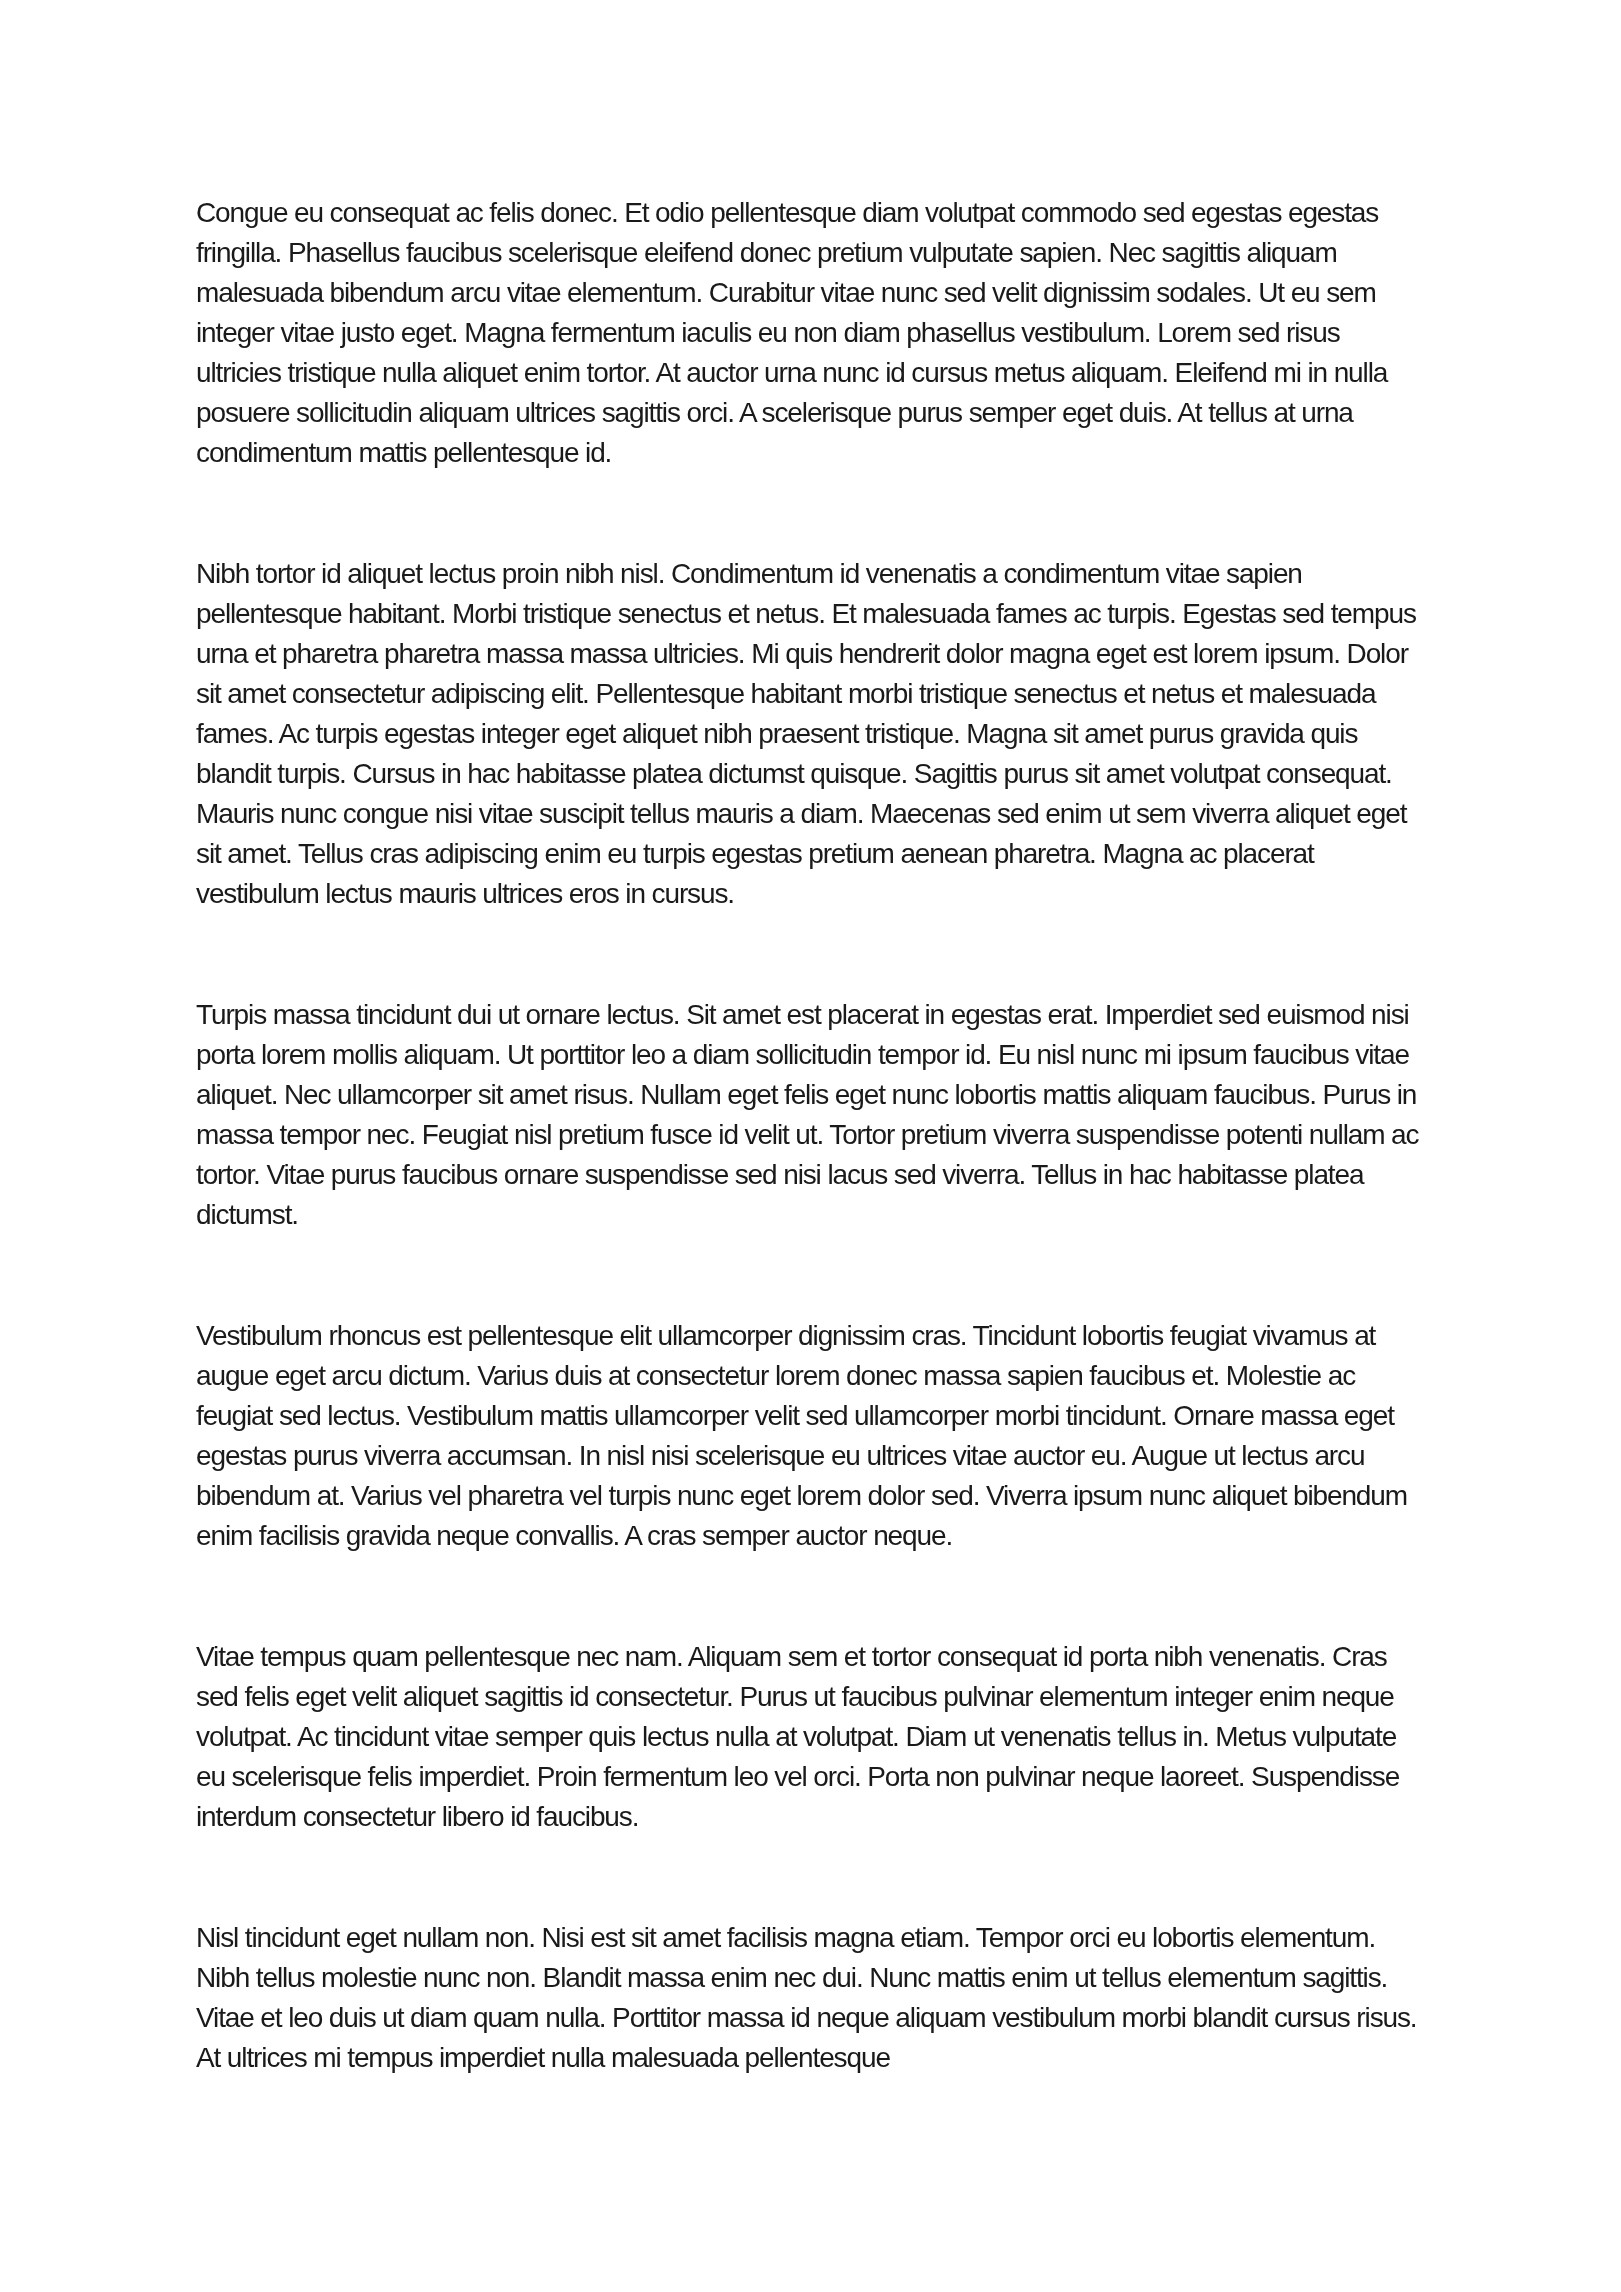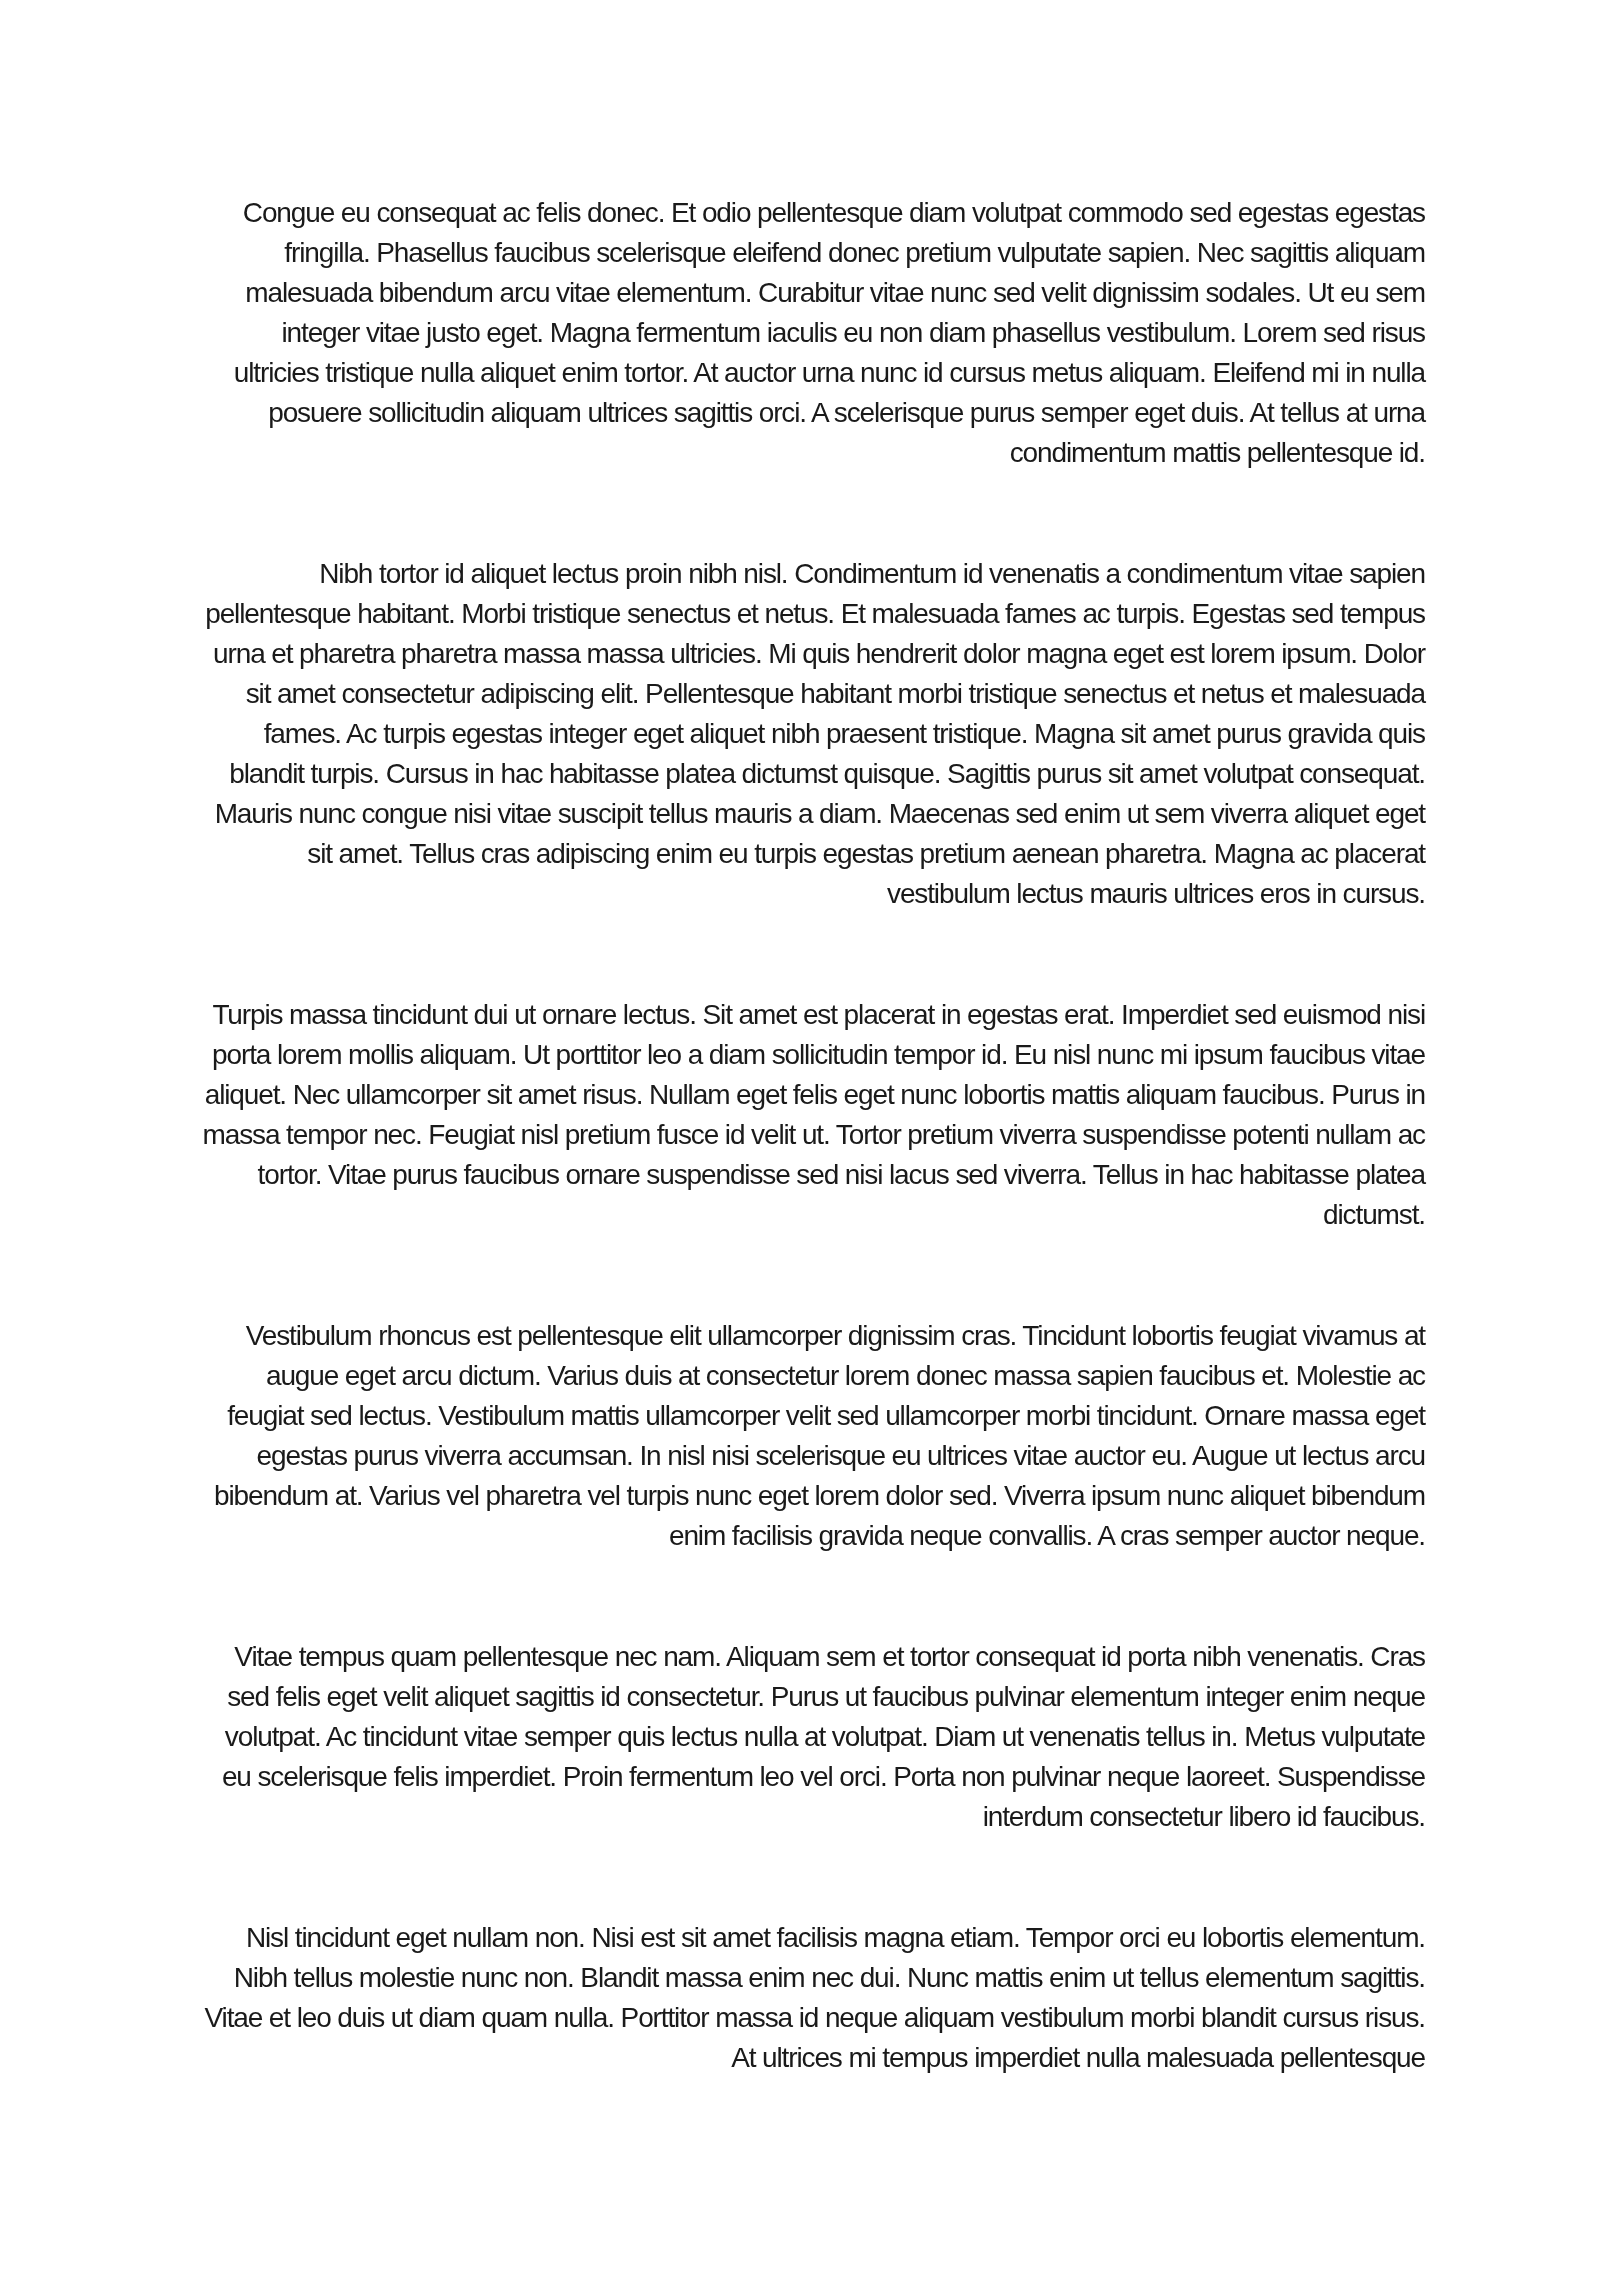--- a/index.html
+++ b/index.html
@@ -16,21 +16,21 @@
     box-sizing: border-box;
     padding: 193px 196px 0 196px;
     font-family: "Liberation Sans", "DejaVu Sans", sans-serif;
     font-size: 28px;
     letter-spacing: -0.04em;
     line-height: 40px;
     color: #1a1a1a;
   }
   .para {
     margin: 0 0 81px 0;
-    text-align: right;
+    text-align: left;
     font-weight: 400;
     -webkit-font-smoothing: antialiased;
   }
 </style>
 </head>
 <body>
 
 <div class="page">
   <p class="para">Congue eu consequat ac felis donec. Et odio pellentesque diam volutpat commodo sed egestas egestas fringilla. Phasellus faucibus scelerisque eleifend donec pretium vulputate sapien. Nec sagittis aliquam malesuada bibendum arcu vitae elementum. Curabitur vitae nunc sed velit dignissim sodales. Ut eu sem integer vitae justo eget. Magna fermentum iaculis eu non diam phasellus vestibulum. Lorem sed risus ultricies tristique nulla aliquet enim tortor. At auctor urna nunc id cursus metus aliquam. Eleifend mi in nulla posuere sollicitudin aliquam ultrices sagittis orci. A scelerisque purus semper eget duis. At tellus at urna condimentum mattis pellentesque id.</p>
   <p class="para">Nibh tortor id aliquet lectus proin nibh nisl. Condimentum id venenatis a condimentum vitae sapien pellentesque habitant. Morbi tristique senectus et netus. Et malesuada fames ac turpis. Egestas sed tempus urna et pharetra pharetra massa massa ultricies. Mi quis hendrerit dolor magna eget est lorem ipsum. Dolor sit amet consectetur adipiscing elit. Pellentesque habitant morbi tristique senectus et netus et malesuada fames. Ac turpis egestas integer eget aliquet nibh praesent tristique. Magna sit amet purus gravida quis blandit turpis. Cursus in hac habitasse platea dictumst quisque. Sagittis purus sit amet volutpat consequat. Mauris nunc congue nisi vitae suscipit tellus mauris a diam. Maecenas sed enim ut sem viverra aliquet eget sit amet. Tellus cras adipiscing enim eu turpis egestas pretium aenean pharetra. Magna ac placerat vestibulum lectus mauris ultrices eros in cursus.</p>

